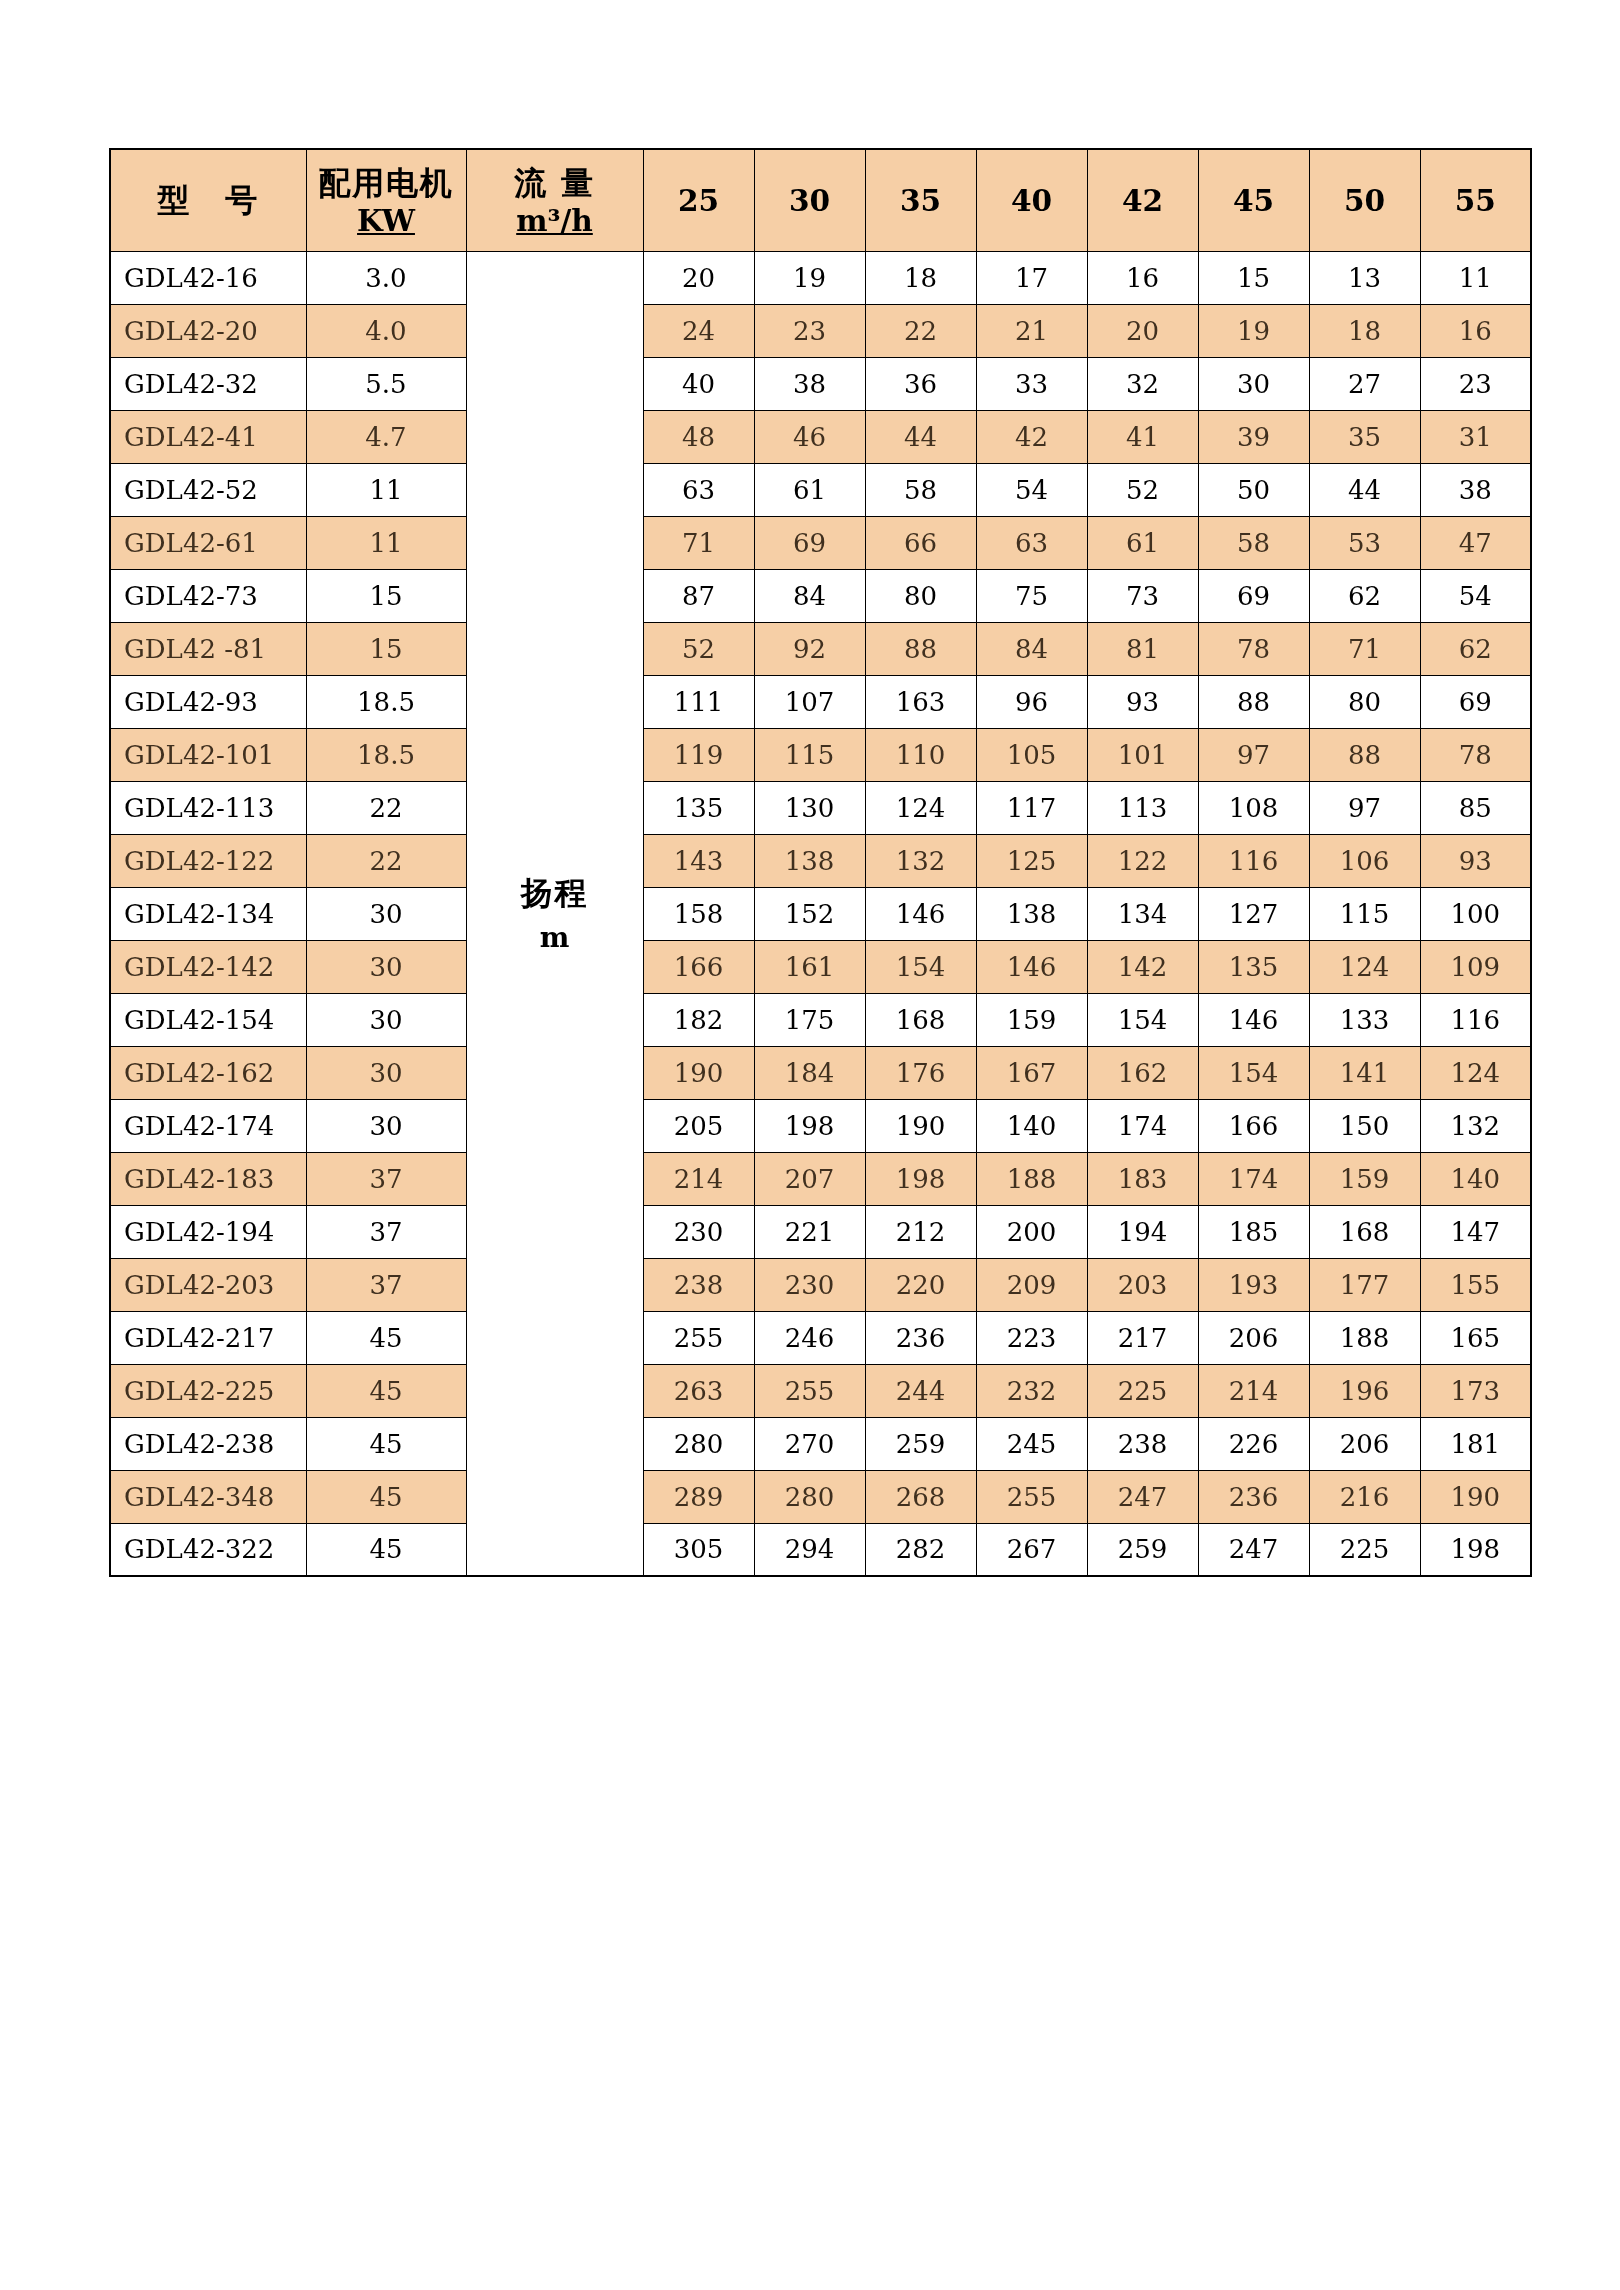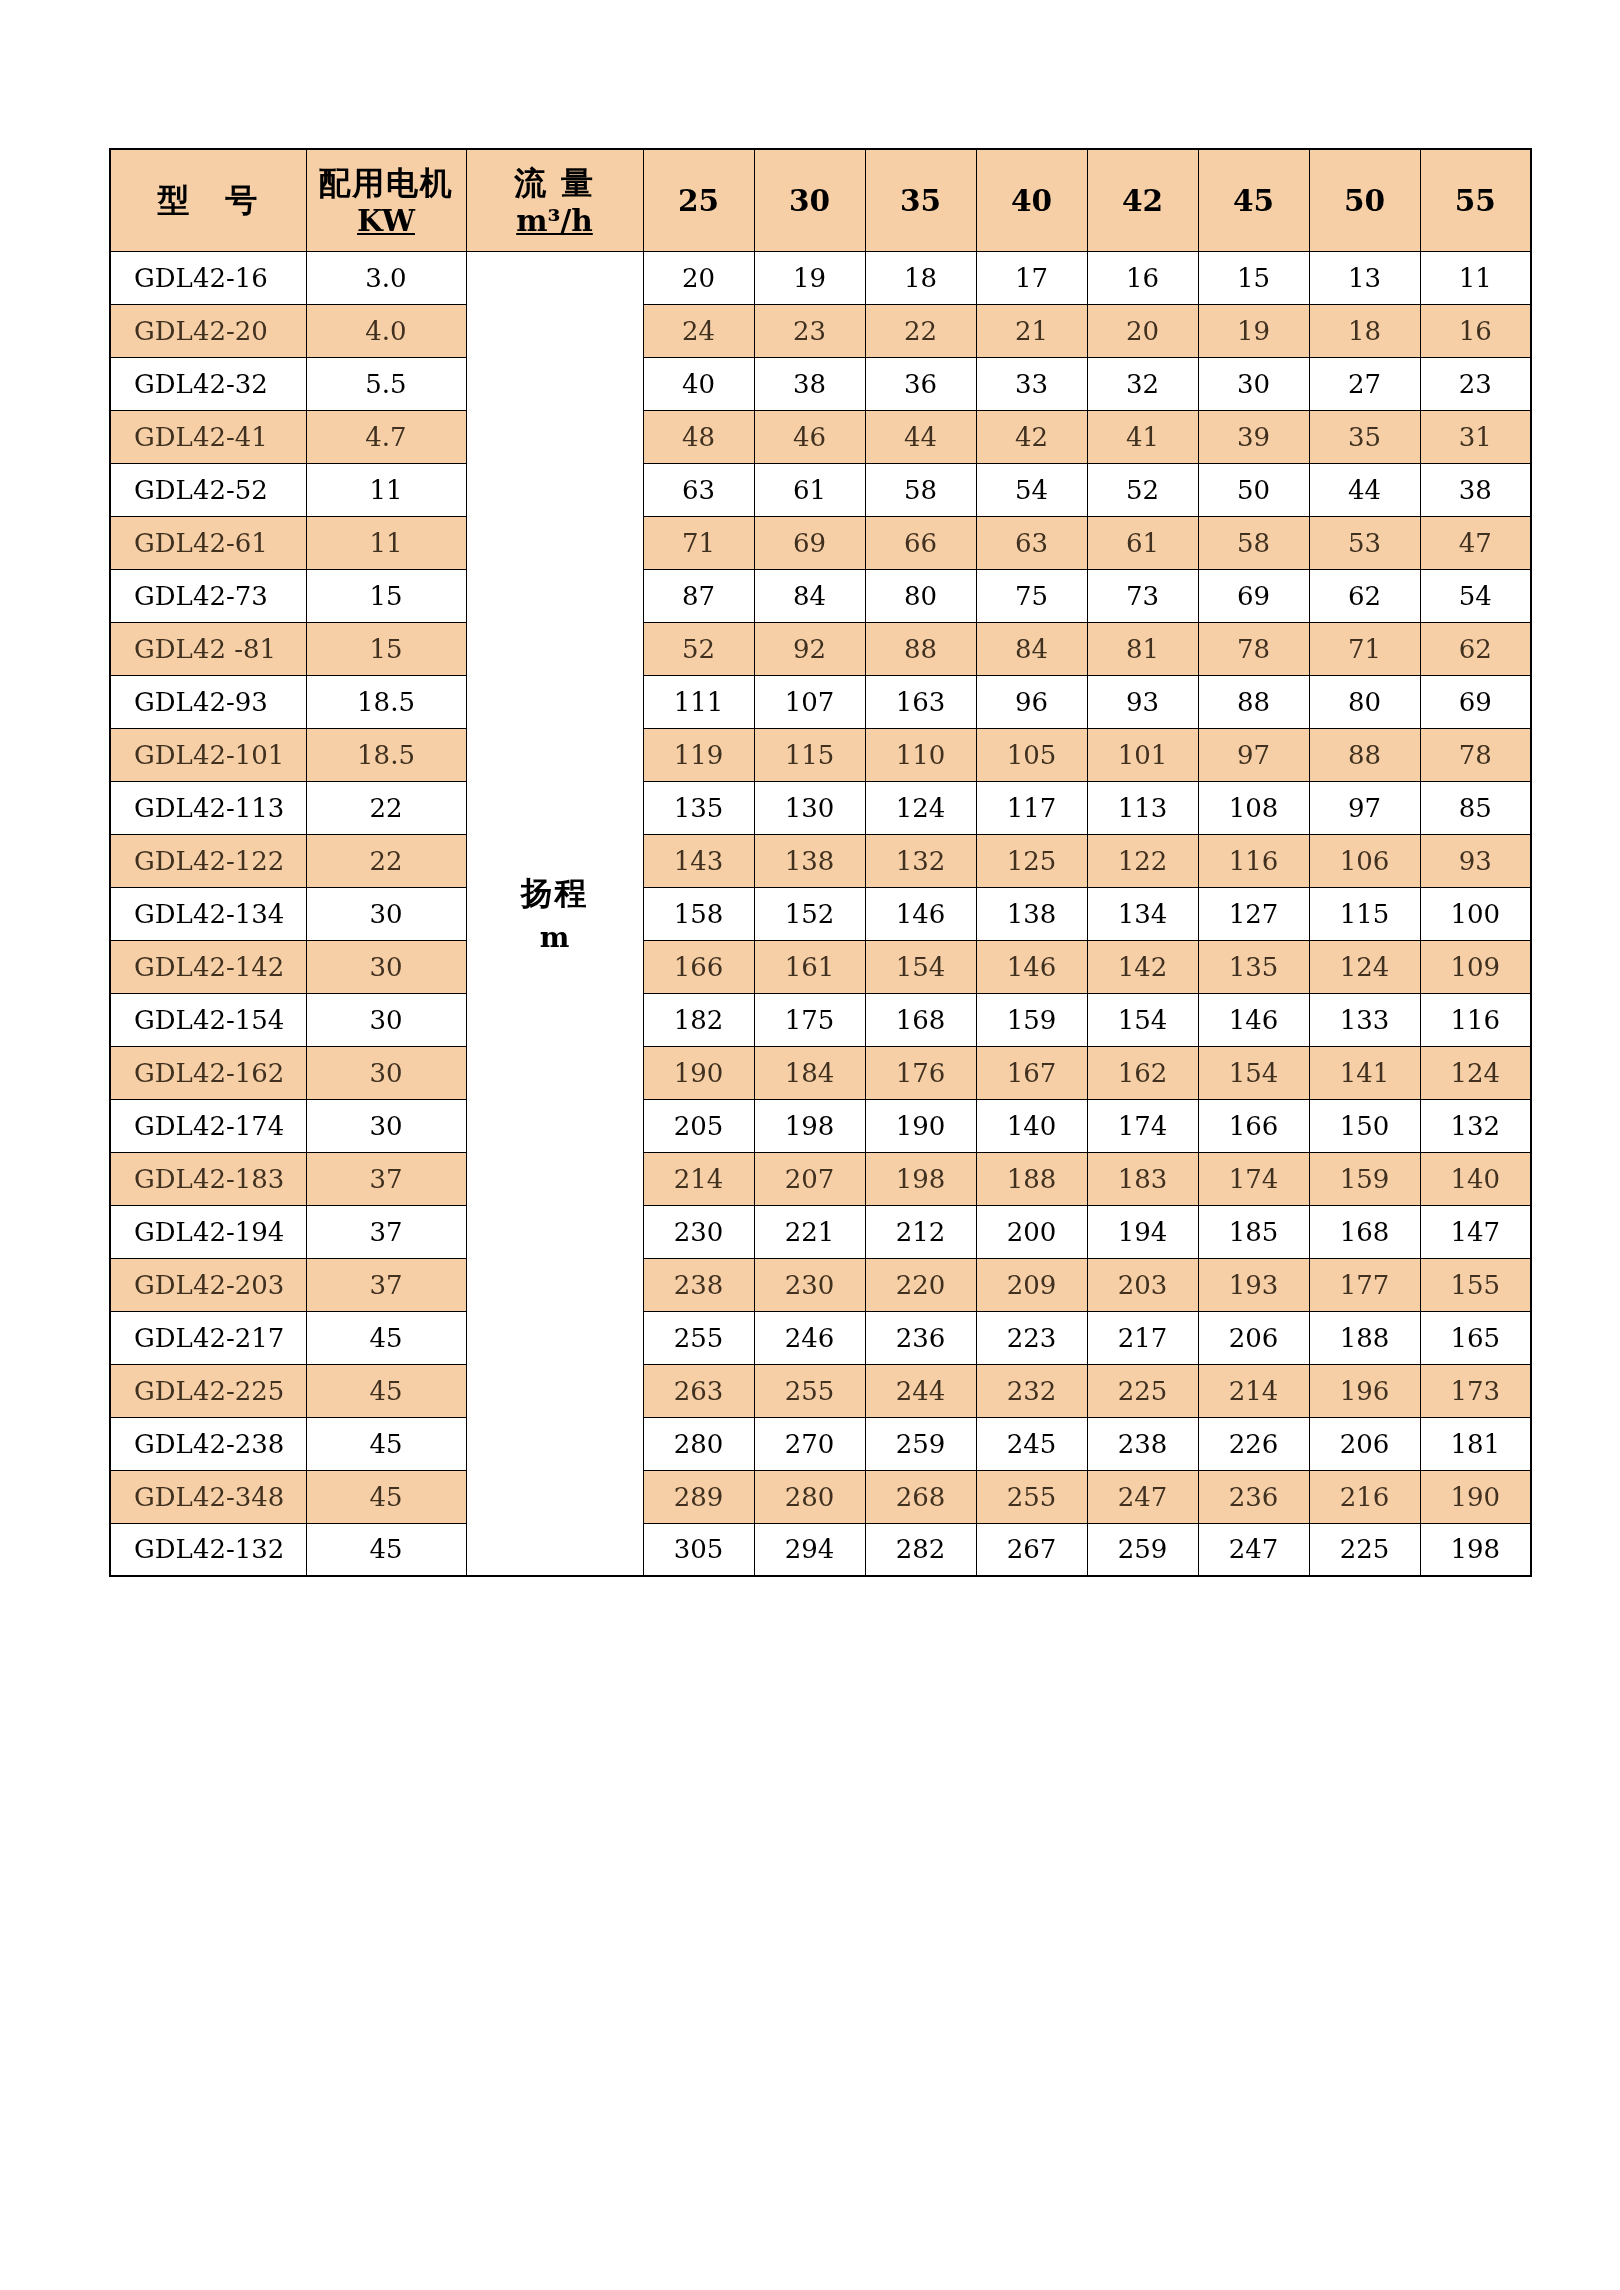--- a/index.html
+++ b/index.html
@@ -44,21 +44,21 @@
     font-weight: bold;
   }
   .hdr-cjk { font-size: 32px; letter-spacing: 1.8px; line-height: 1.25; }
   .hdr-sub { font-size: 29.6px; font-weight: bold; line-height: 1.2; text-decoration: underline; }
   .hdr-num { font-size: 29.6px; }
   
   tbody tr { height: 53px; }
   tbody td { font-size: 26px; background: #FFFFFF; }
   tbody td.model {
     text-align: left;
-    padding-left: 23px;
+    padding-left: 13px;
     font-size: 26px;
   }
   tbody tr.shaded td {
     background: #F6CFA6;
     color: #40301F;
   }
   
   tbody td.head-col, tbody tr.shaded td.head-col {
     background: #FFFFFF;
     color: #000000;
@@ -393,21 +393,21 @@
     <td class="val">289</td>
     <td class="val">280</td>
     <td class="val">268</td>
     <td class="val">255</td>
     <td class="val">247</td>
     <td class="val">236</td>
     <td class="val">216</td>
     <td class="val">190</td>
   </tr>
         <tr>
-    <td class="model">GDL42-132</td>
+    <td class="model">GDL42-322</td>
     <td class="kw">45</td>
     <td class="val">305</td>
     <td class="val">294</td>
     <td class="val">282</td>
     <td class="val">267</td>
     <td class="val">259</td>
     <td class="val">247</td>
     <td class="val">225</td>
     <td class="val">198</td>
   </tr>

